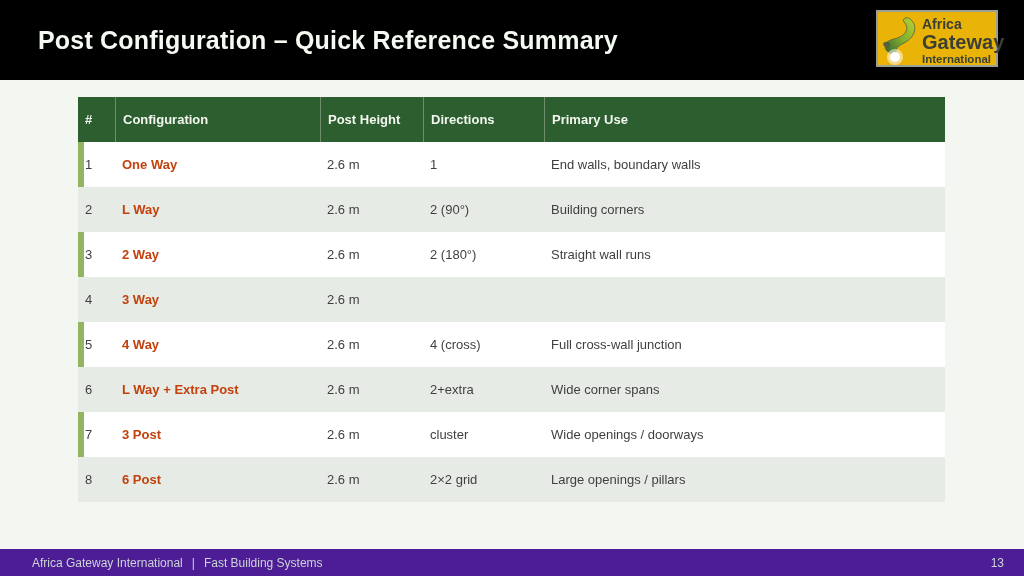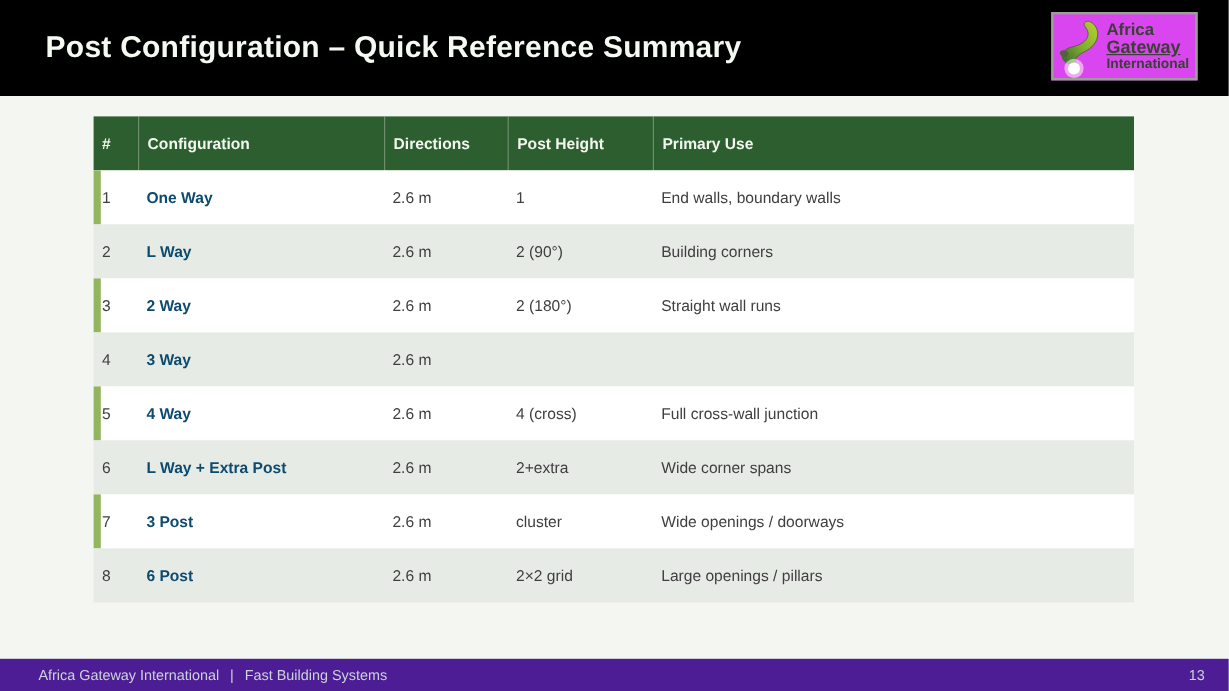--- a/index.html
+++ b/index.html
@@ -26,37 +26,37 @@
     font-size: 25px;
     font-weight: bold;
     letter-spacing: 0.2px;
   }
 
   
   .logo {
     position: absolute;
     top: 10px; right: 26px;
     width: 122px; height: 57px;
-    background: #d946ef;
+    background: #eab308;
     border: 2px solid #9aa096;
     display: flex;
     align-items: center;
   }
   .logo svg { position: absolute; left: 2px; top: 1px; }
   .logo-text {
     position: absolute;
     left: 44px; top: 5px;
     display: flex;
     flex-direction: column;
     color: #3a4034;
     font-weight: bold;
     line-height: 1.06;
   }
   .logo-line1 { font-size: 14px; }
-  .logo-line2 { font-size: 15px; text-decoration: underline; }
+  .logo-line2 { font-size: 20px; }
   .logo-line3 { font-size: 11.5px; }
 
   
   .table {
     position: absolute;
     left: 78px; top: 97px;
     width: 867px;
   }
   .trow {
     display: grid;
@@ -82,21 +82,21 @@
   }
   .trow.body:nth-child(odd)  { background: #ffffff; }
   .trow.body:nth-child(even) { background: #e7ebe6; }
   .trow.accent::before {
     content: "";
     position: absolute;
     left: 0; top: 0; bottom: 0;
     width: 6px;
     background: #93b55f;
   }
-  .cell-config { color: #0c4a6e; font-weight: bold; }
+  .cell-config { color: #c2410c; font-weight: bold; }
 
   
   .footer-bar {
     position: absolute;
     left: 0; bottom: 0;
     width: 1024px; height: 27px;
     background: #4c1d95;
     display: flex;
     align-items: center;
     color: #cdd3d8;
@@ -132,22 +132,22 @@
       <span class="logo-line1">Africa</span>
       <span class="logo-line2">Gateway</span>
       <span class="logo-line3">International</span>
     </div>
   </div>
 
   <main class="table">
     <div class="trow thead">
       <div class="cell">#</div>
       <div class="cell">Configuration</div>
+      <div class="cell">Post Height</div>
       <div class="cell">Directions</div>
-      <div class="cell">Post Height</div>
       <div class="cell">Primary Use</div>
     </div>
     <div>
         <div class="trow body accent">
     <div class="cell cell-num">1</div>
     <div class="cell cell-config">One Way</div>
     <div class="cell cell-height">2.6 m</div>
     <div class="cell cell-directions">1</div>
     <div class="cell cell-use">End walls, boundary walls</div>
   </div>

